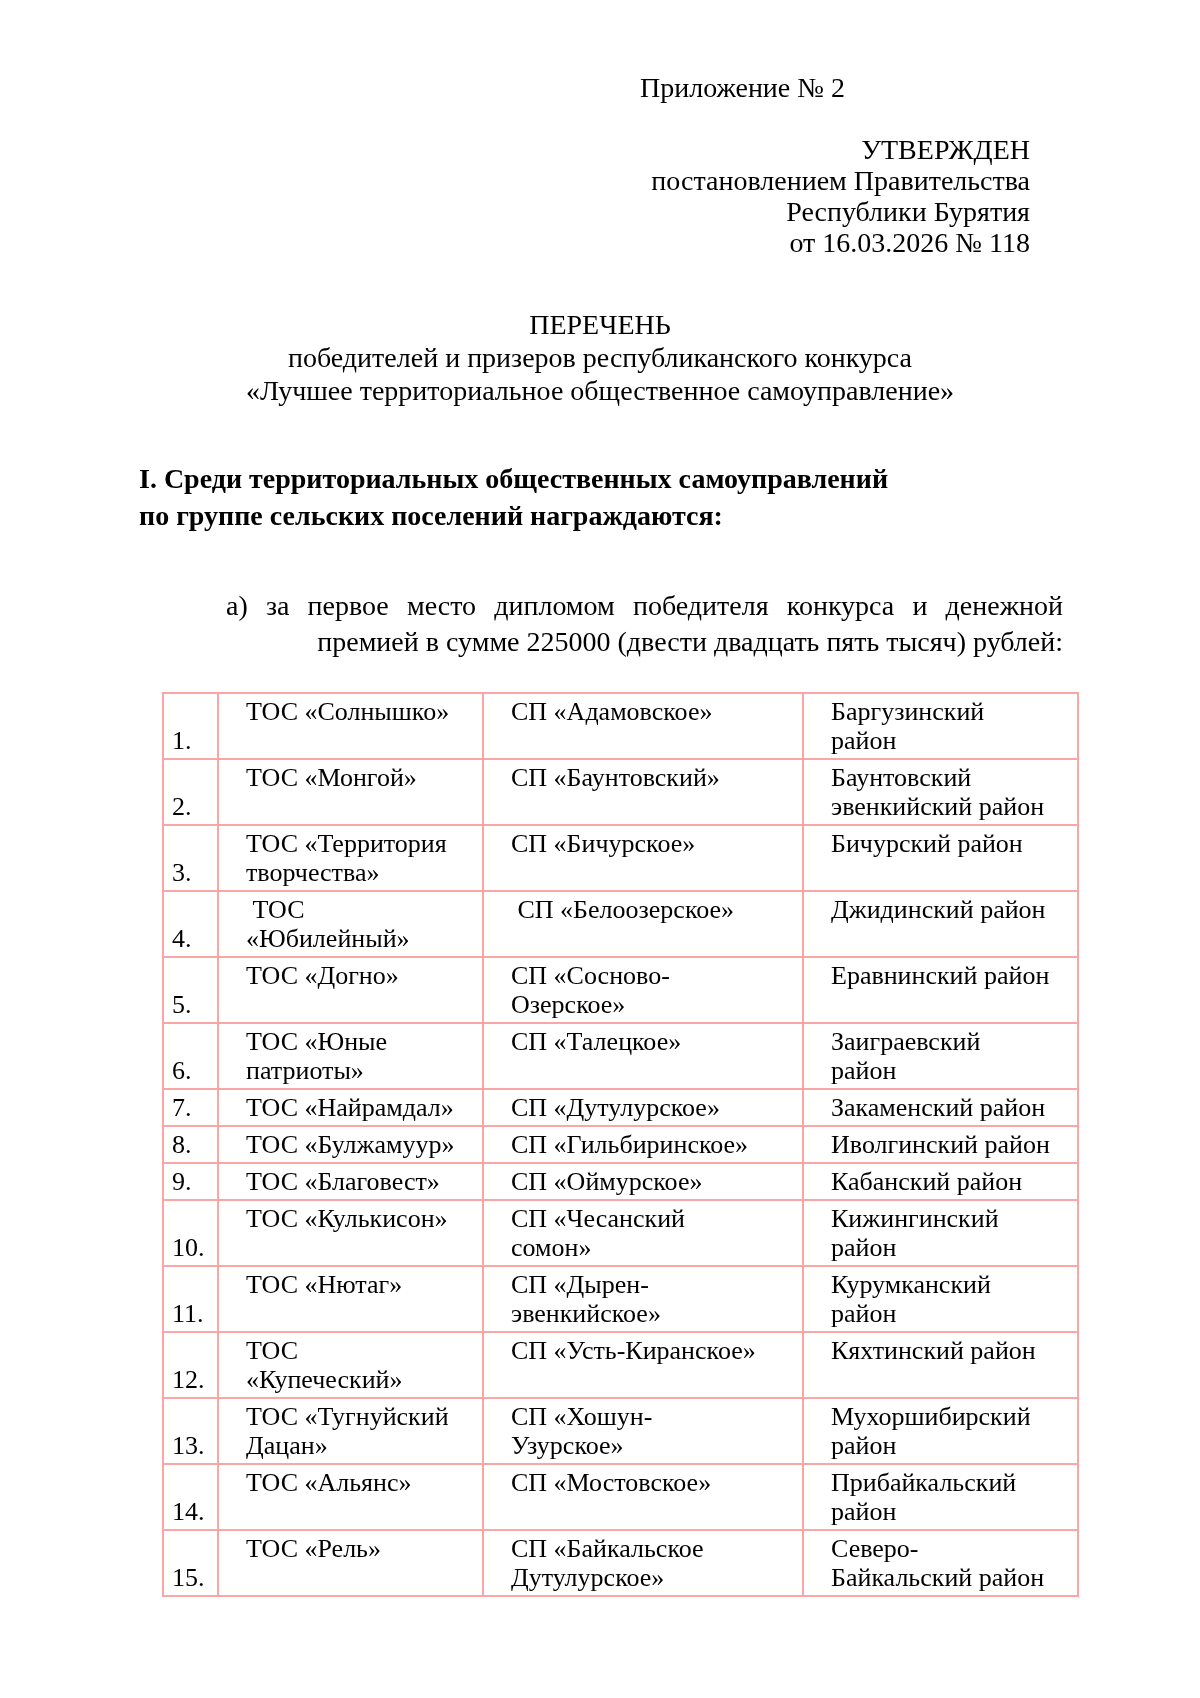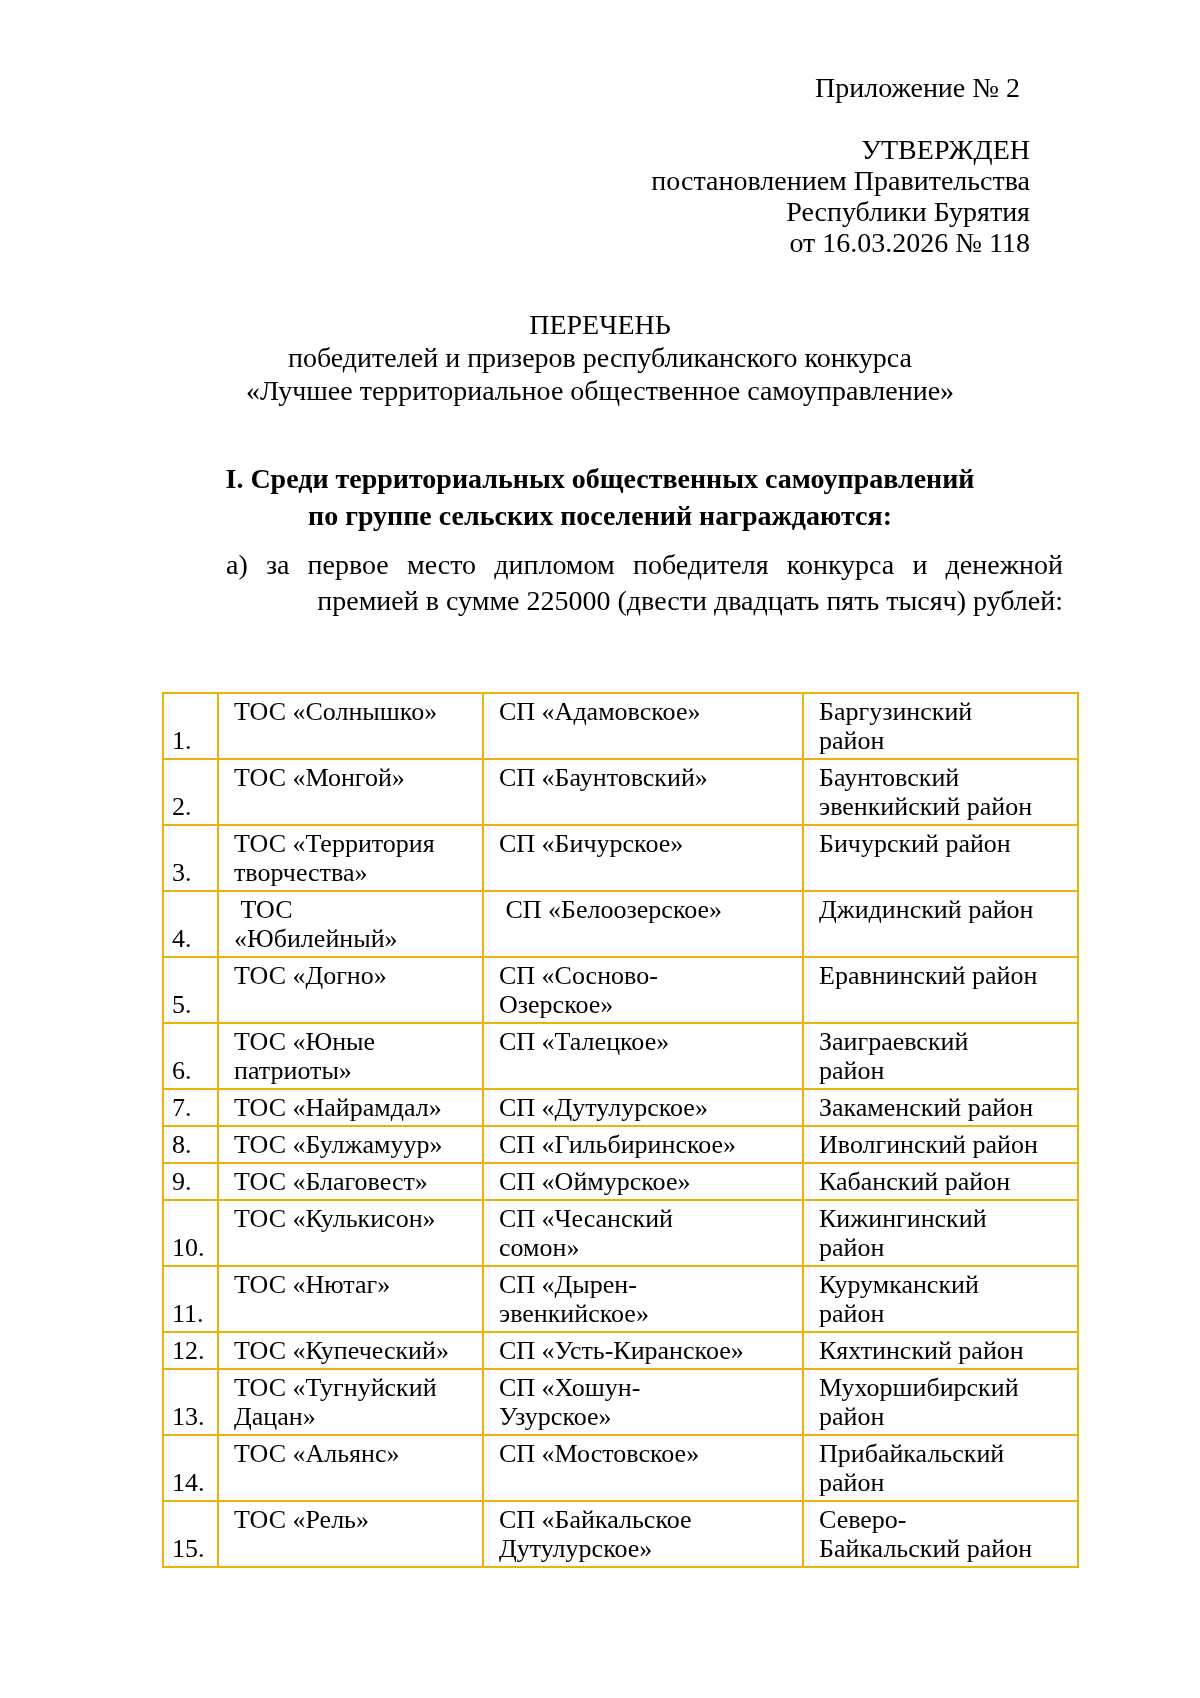--- a/index.html
+++ b/index.html
@@ -14,21 +14,21 @@
     background: #ffffff;
     color: #000000;
     font-family: "Liberation Serif", "DejaVu Serif", serif;
     overflow: hidden;
   }
   .appendix {
     position: absolute;
     top: 72px;
     left: 640px;
     width: 380px;
-    text-align: right;
+    text-align: left;
     font-size: 28px;
     line-height: 31px;
     white-space: pre-line;
   }
   .approved {
     position: absolute;
     top: 134px;
     left: 630px;
     width: 400px;
     text-align: right;
@@ -45,57 +45,57 @@
     font-weight: normal;
     font-size: 28px;
     line-height: 33px;
     white-space: pre-line;
   }
   .section-heading {
     position: absolute;
     top: 460px;
     left: 139px;
     width: 922px;
-    text-align: center;
     font-weight: bold;
     font-size: 28px;
     line-height: 37px;
     white-space: pre-line;
   }
   .intro {
     position: absolute;
     top: 547px;
     left: 141px;
     width: 922px;
     font-size: 28px;
     line-height: 36px;
   }
   .intro-line-1 {
     text-indent: 85px;
     text-align: justify;
     text-align-last: justify;
+    margin-top: 41px;
   }
   .intro-line-2 {
     text-align: right;
   }
   .table-wrap {
     position: absolute;
     top: 692px;
     left: 162px;
   }
   table.winners {
     border-collapse: collapse;
     table-layout: fixed;
     width: 915px;
     font-size: 26px;
     line-height: 29px;
   }
   table.winners td {
-    border: 2px solid #eab308;
-    padding: 3px 15px;
+    border: 2px solid #fca5a5;
+    padding: 3px 27px;
     vertical-align: top;
     overflow: hidden;
   }
   table.winners td.num {
     vertical-align: bottom;
     padding-left: 8px;
     padding-right: 2px;
   }
   table.winners td.pre {
     white-space: pre-wrap;

